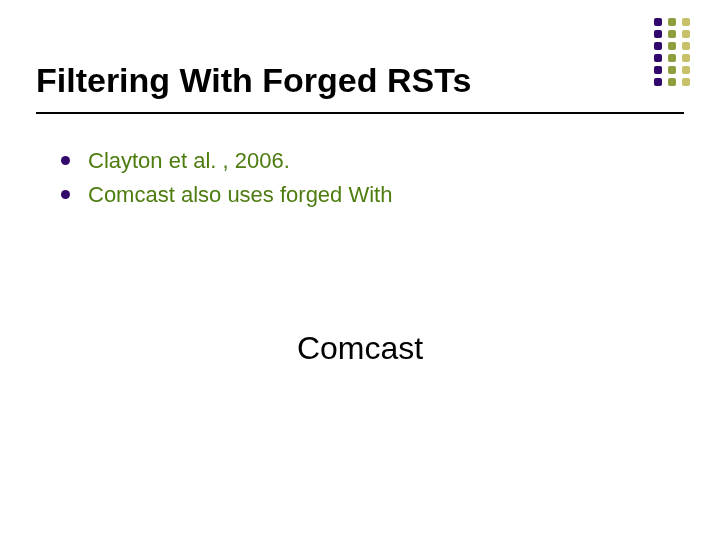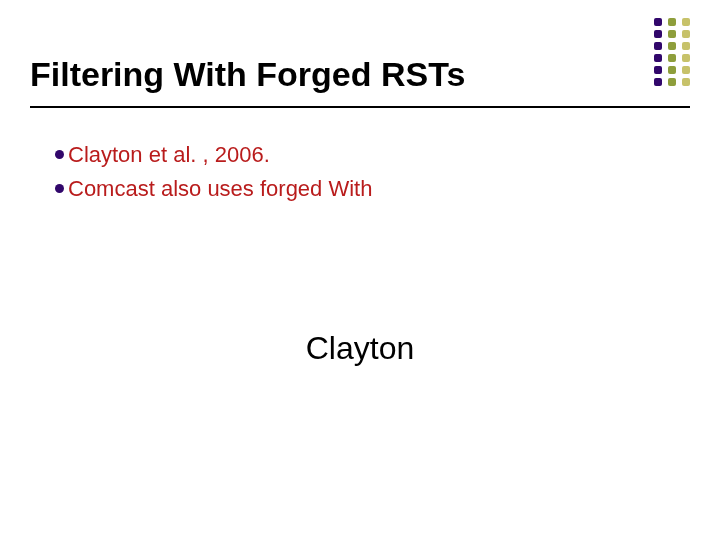--- a/index.html
+++ b/index.html
@@ -1,21 +1,21 @@
 <!DOCTYPE html>
 <html><head>
 <meta charset="utf-8">
 <style>
   * { margin: 0; padding: 0; box-sizing: border-box; }
   html, body { width: 720px; height: 540px; background: #ffffff; font-family: Arial, Helvetica, sans-serif; }
   .slide {
     position: relative;
     width: 720px;
     height: 540px;
-    padding: 0;
+    padding: 6px;
   }
   .deco {
     position: absolute;
     top: 18px;
     right: 30px;
     display: flex;
     gap: 6px;
   }
   .deco-col {
     display: flex;
@@ -44,24 +44,24 @@
   }
   .body {
     padding: 30px 30px 0 55px;
   }
   .bullet-list {
     list-style: none;
   }
   .bullet-item {
     display: flex;
     align-items: flex-start;
-    gap: 4px;
+    gap: 18px;
     font-size: 22px;
     line-height: 1.55;
-    color: #b91c1c;
+    color: #4d7c0f;
   }
   .bullet-dot {
     width: 9px;
     height: 9px;
     border-radius: 50%;
     margin-top: 12px;
     flex-shrink: 0;
   }
   .example {
     position: absolute;
@@ -117,15 +117,15 @@
           <span class="bullet-dot" style="background: rgb(49, 7, 107);"></span>
           <span>Clayton et al. , 2006.</span>
         </li>
         <li class="bullet-item">
           <span class="bullet-dot" style="background: rgb(49, 7, 107);"></span>
           <span>Comcast also uses forged With</span>
         </li>
       </ul>
   </div>
 
-  <div class="example">Clayton</div>
+  <div class="example">Comcast</div>
 
 </div>
 
 </body></html>

